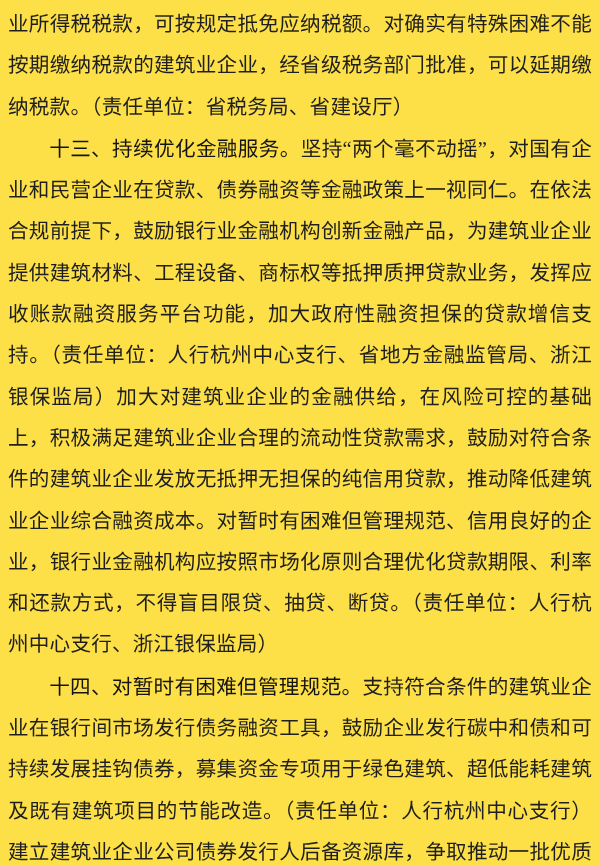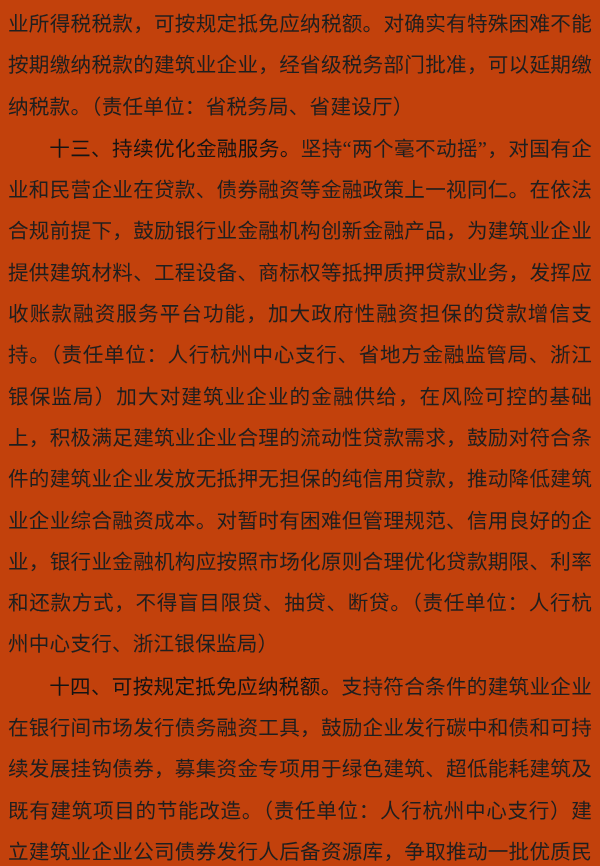--- a/index.html
+++ b/index.html
@@ -5,21 +5,21 @@
   html, body {
     margin: 0;
     padding: 0;
     background: #f2f2f2;
   }
   .page {
     position: relative;
     width: 600px;
     height: 866px;
     margin: 0 auto;
-    background: #c2410c;
+    background: #fde047;
     overflow: hidden;
     box-sizing: border-box;
     padding: 4px 8px 0 8px;
     color: #1f1f1f;
     font-family: "Liberation Serif", serif;
     font-size: 20.6px;
     line-height: 41.3px;
     text-align: justify;
     text-justify: inter-character;
     letter-spacing: 0.2px;
@@ -49,16 +49,16 @@
 
   <p class="para no-indent">
     <span class="body-run">业所得税税款，可按规定抵免应纳税额。对确实有特殊困难不能按期缴纳税款的建筑业企业，经省级税务部门批准，可以延期缴纳税款。（责任单位：省税务局、省建设厅）</span>
   </p>
 
   <p class="para">
     <span class="heading-run">十三、持续优化金融服务。</span><span class="body-run">坚持“两个毫不动摇”，对国有企业和民营企业在贷款、债券融资等金融政策上一视同仁。在依法合规前提下，鼓励银行业金融机构创新金融产品，为建筑业企业提供建筑材料、工程设备、商标权等抵押质押贷款业务，发挥应收账款融资服务平台功能，加大政府性融资担保的贷款增信支持。（责任单位：人行杭州中心支行、省地方金融监管局、浙江银保监局）加大对建筑业企业的金融供给，在风险可控的基础上，积极满足建筑业企业合理的流动性贷款需求，鼓励对符合条件的建筑业企业发放无抵押无担保的纯信用贷款，推动降低建筑业企业综合融资成本。对暂时有困难但管理规范、信用良好的企业，银行业金融机构应按照市场化原则合理优化贷款期限、利率和还款方式，不得盲目限贷、抽贷、断贷。（责任单位：人行杭州中心支行、浙江银保监局）</span>
   </p>
 
   <p class="para">
-    <span class="heading-run">十四、可按规定抵免应纳税额。</span><span class="body-run">支持符合条件的建筑业企业在银行间市场发行债务融资工具，鼓励企业发行碳中和债和可持续发展挂钩债券，募集资金专项用于绿色建筑、超低能耗建筑及既有建筑项目的节能改造。（责任单位：人行杭州中心支行）建立建筑业企业公司债券发行人后备资源库，争取推动一批优质民营建</span>
+    <span class="heading-run">十四、对暂时有困难但管理规范。</span><span class="body-run">支持符合条件的建筑业企业在银行间市场发行债务融资工具，鼓励企业发行碳中和债和可持续发展挂钩债券，募集资金专项用于绿色建筑、超低能耗建筑及既有建筑项目的节能改造。（责任单位：人行杭州中心支行）建立建筑业企业公司债券发行人后备资源库，争取推动一批优质民营建</span>
   </p>
 
 </div>
 
 </body></html>

